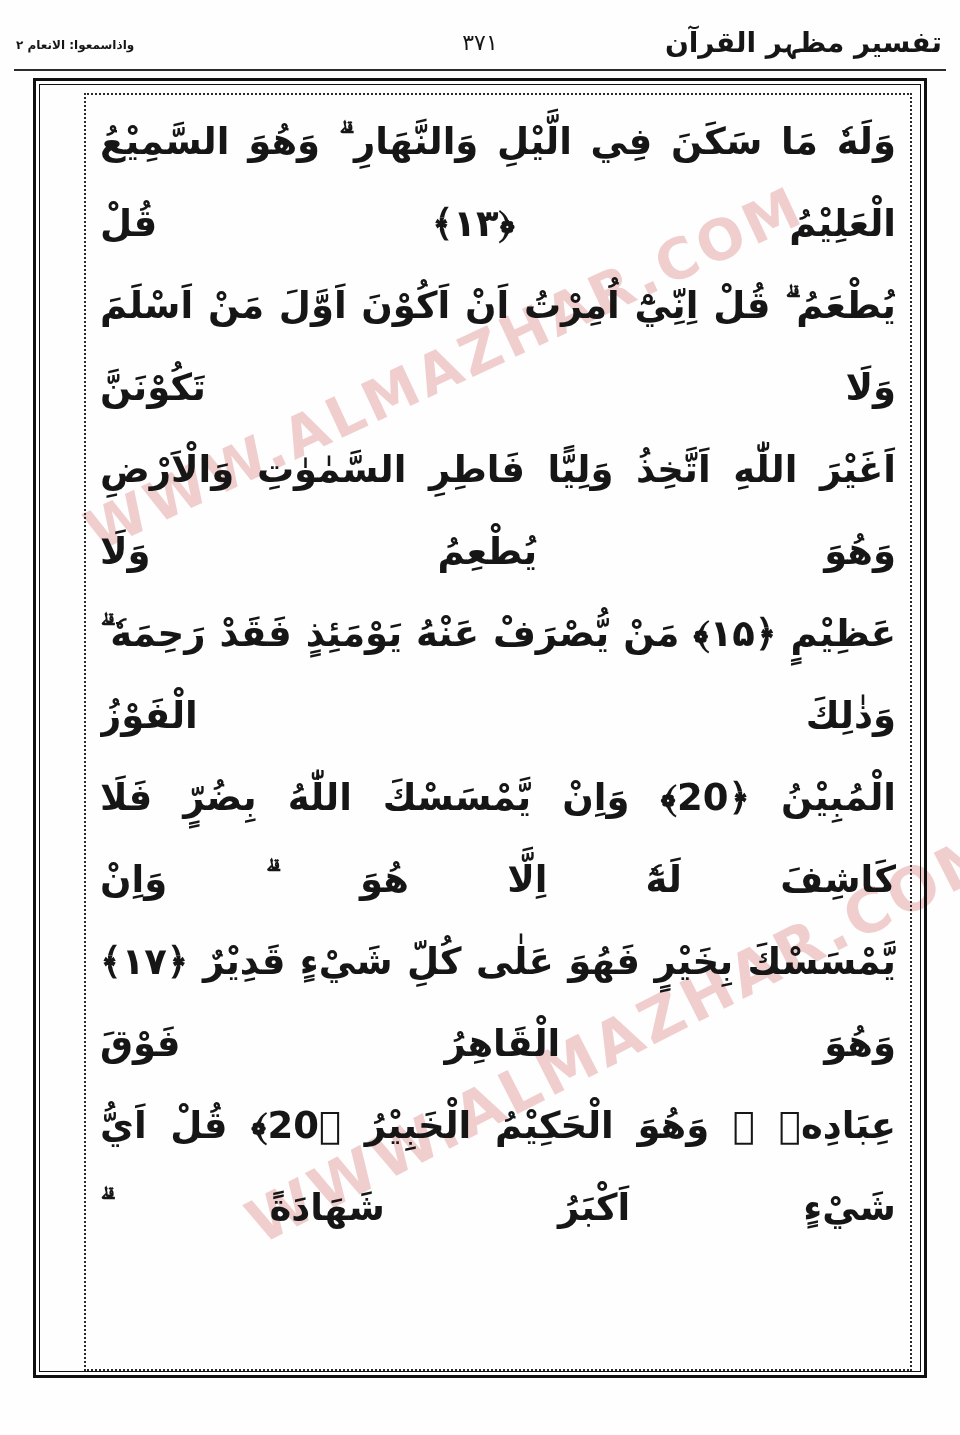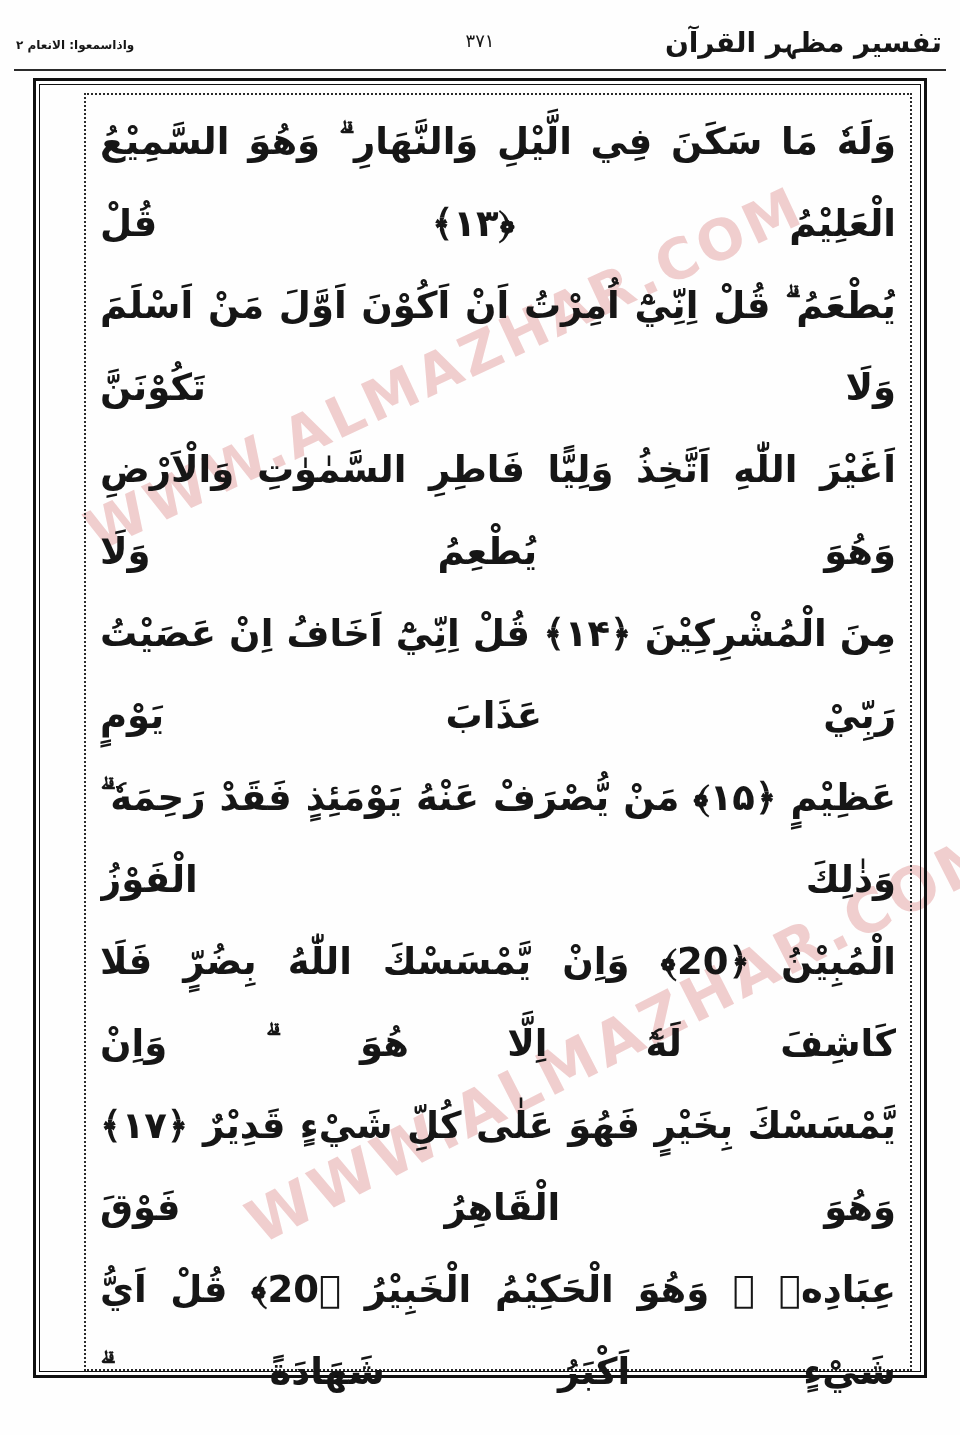--- a/index.html
+++ b/index.html
@@ -25,21 +25,21 @@
     color: rgba(222, 140, 140, 0.42);
     letter-spacing: 4px;
     white-space: nowrap;
     pointer-events: none;
   }
   .wm1 { top: 505px; left: 75px;  font-size: 56px; transform: rotate(-25deg); transform-origin: left top; }
   .wm2 { top: 1195px; left: 235px; font-size: 60px; transform: rotate(-27deg); transform-origin: left top; }
   
   .hdr { position: absolute; top: 0; left: 0; right: 0; height: 72px; z-index: 1; }
   .hdr-book   { position: absolute; top: 26px; right: 18px; font-size: 28px; font-weight: bold; margin-left: 36px; }
-  .hdr-pageno { position: absolute; top: 30px; left: 50%; transform: translateX(-50%); font-size: 18px; letter-spacing: 2px; }
+  .hdr-pageno { position: absolute; top: 30px; left: 50%; transform: translateX(-50%); font-size: 22px; letter-spacing: 2px; }
   .hdr-juz    { position: absolute; top: 38px; left: 16px; font-size: 12px; font-weight: 600; }
   .hdr-rule   { position: absolute; top: 69px; left: 14px; right: 14px; height: 2px; background: #2b2b2b; }
   
   .frame-outer {
     position: absolute; z-index: 1;
     top: 78px; right: 33px; left: 33px; bottom: 57px;
     border: 3px solid #101010;
     background: transparent;
   }
   .frame-inner {
@@ -87,21 +87,20 @@
     <div class="hdr-rule"></div>
   </header>
 
   <div class="frame-outer">
     <div class="frame-inner">
 
       <section class="arabic-box">
         <div class="arabic-line">وَلَهٗ مَا سَكَنَ فِي الَّيْلِ وَالنَّهَارِ ۗ وَهُوَ السَّمِيْعُ الْعَلِيْمُ ﴿۱۳﴾ قُلْ</div>
         <div class="arabic-line">يُطْعَمُ ۗ قُلْ اِنِّيْٓ اُمِرْتُ اَنْ اَكُوْنَ اَوَّلَ مَنْ اَسْلَمَ وَلَا تَكُوْنَنَّ</div>
         <div class="arabic-line">اَغَيْرَ اللّٰهِ اَتَّخِذُ وَلِيًّا فَاطِرِ السَّمٰوٰتِ وَالْاَرْضِ وَهُوَ يُطْعِمُ وَلَا</div>
-        <div class="arabic-line">مِنَ الْمُشْرِكِيْنَ ﴿۱۴﴾ قُلْ اِنِّيْٓ اَخَافُ اِنْ عَصَيْتُ رَبِّيْ عَذَابَ يَوْمٍ</div>
         <div class="arabic-line">عَظِيْمٍ ﴿۱۵﴾ مَنْ يُّصْرَفْ عَنْهُ يَوْمَئِذٍ فَقَدْ رَحِمَهٗ ۗ وَذٰلِكَ الْفَوْزُ</div>
         <div class="arabic-line">الْمُبِيْنُ ﴿20﴾ وَاِنْ يَّمْسَسْكَ اللّٰهُ بِضُرٍّ فَلَا كَاشِفَ لَهٗٓ اِلَّا هُوَ ۗ وَاِنْ</div>
         <div class="arabic-line">يَّمْسَسْكَ بِخَيْرٍ فَهُوَ عَلٰى كُلِّ شَيْءٍ قَدِيْرٌ ﴿۱۷﴾ وَهُوَ الْقَاهِرُ فَوْقَ</div>
         <div class="arabic-line">عِبَادِهٖ ۗ وَهُوَ الْحَكِيْمُ الْخَبِيْرُ ﴿20﴾ قُلْ اَيُّ شَيْءٍ اَكْبَرُ شَهَادَةً ۗ</div>
       </section>
 
       <section class="urdu-box">
         
         
         

